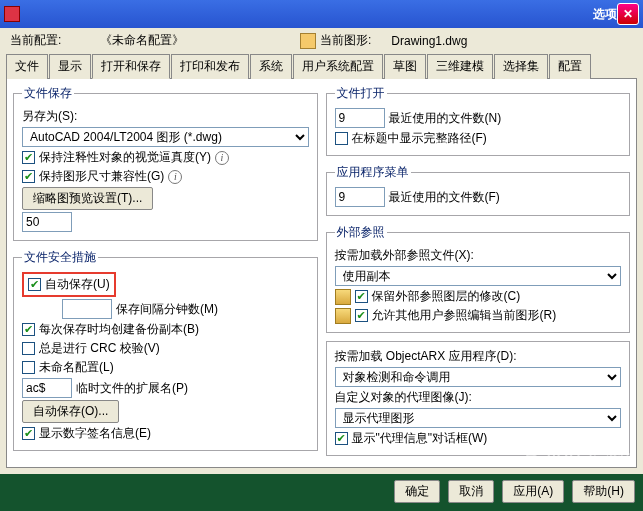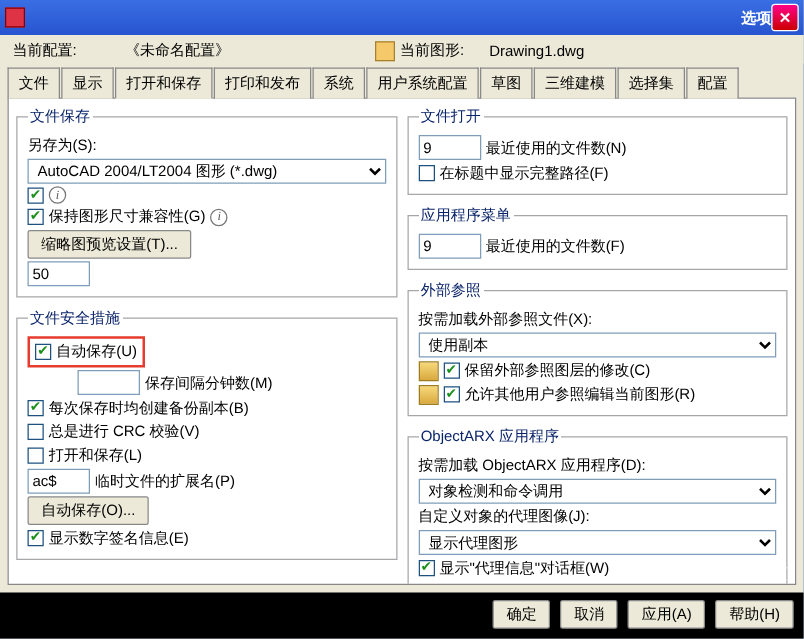--- a/index.html
+++ b/index.html
@@ -23,21 +23,21 @@
 .row { display: flex; align-items: center; gap: 4px; margin: 2px 0; }
 .chk { width: 13px; height: 13px; border: 1px solid #1c5180; background: #fff; display: inline-flex; align-items: center; justify-content: center; color: #1a8f1a; font-size: 11px; line-height: 1; }
 .chk.checked::after { content: "✔"; }
 select, input[type=text], .num { border: 1px solid #7f9db9; background: #fff; height: 20px; padding: 1px 3px; font-size: 12px; }
 select { width: 100%; }
 .num { width: 50px; }
 button { background: #ece9d8; border: 1px solid #888; padding: 2px 10px; font-size: 12px; border-radius: 2px; }
 .info-icon { width: 14px; height: 14px; border-radius: 50%; border: 1px solid #777; display: inline-flex; align-items: center; justify-content: center; font-style: italic; font-family: serif; color: #555; font-size: 10px; }
 .xref-icon { width: 16px; height: 16px; background: linear-gradient(#f7d97b,#d9a93e); border: 1px solid #a07c20; display: inline-block; }
 .hl { border: 2px solid #e63b2e; padding: 2px 4px; display: inline-flex; align-items: center; gap: 4px; }
-.footer { padding: 6px 8px 8px; display: flex; justify-content: flex-end; gap: 8px; background: #000000; }
+.footer { padding: 6px 8px 8px; display: flex; justify-content: flex-end; gap: 8px; background: #14532d; }
 .watermark { position: absolute; right: 12px; bottom: 40px; color: rgba(255,255,255,0.5); font-size: 22px; pointer-events: none; }
 </style>
 </head>
 <body>
 
 <div class="window">
   <div class="titlebar">
     <div class="app-icon"></div>
     <div class="title">选项</div>
     <div class="close">✕</div>
@@ -69,20 +69,21 @@
       <fieldset>
         <legend>文件保存</legend>
         <div class="row">
             <span>另存为(S):</span>
           </div>
         <div class="row">
             <select><option>AutoCAD 2004/LT2004 图形 (*.dwg)</option></select>
           </div>
         <div class="row">
             <span class="chk checked"></span>
+            <span>保持注释性对象的视觉逼真度(Y)</span>
             <span class="info-icon">i</span>
           </div>
         <div class="row">
             <span class="chk checked"></span>
             <span>保持图形尺寸兼容性(G)</span>
             <span class="info-icon">i</span>
           </div>
         <div class="row">
             <button>缩略图预览设置(T)...</button>
           </div>
@@ -106,21 +107,21 @@
         <div class="row">
             <span class="chk checked"></span>
             <span>每次保存时均创建备份副本(B)</span>
           </div>
         <div class="row">
             <span class="chk"></span>
             <span>总是进行 CRC 校验(V)</span>
           </div>
         <div class="row">
             <span class="chk"></span>
-            <span>打开和保存(L)</span>
+            <span>未命名配置(L)</span>
           </div>
         <div class="row">
             <input class="num" type="text" value="ac$" style="">
             <span>临时文件的扩展名(P)</span>
           </div>
         <div class="row">
             <button>自动保存(O)...</button>
           </div>
         <div class="row">
             <span class="chk checked"></span>
@@ -164,21 +165,20 @@
             <span>保留外部参照图层的修改(C)</span>
           </div>
         <div class="row">
             <span class="xref-icon"></span>
             <span class="chk checked"></span>
             <span>允许其他用户参照编辑当前图形(R)</span>
           </div>
       </fieldset>
 
       <fieldset>
-        <legend>ObjectARX 应用程序</legend>
         <div class="row">
             <span>按需加载 ObjectARX 应用程序(D):</span>
           </div>
         <div class="row">
             <select><option>对象检测和命令调用</option></select>
           </div>
         <div class="row">
             <span>自定义对象的代理图像(J):</span>
           </div>
         <div class="row">

